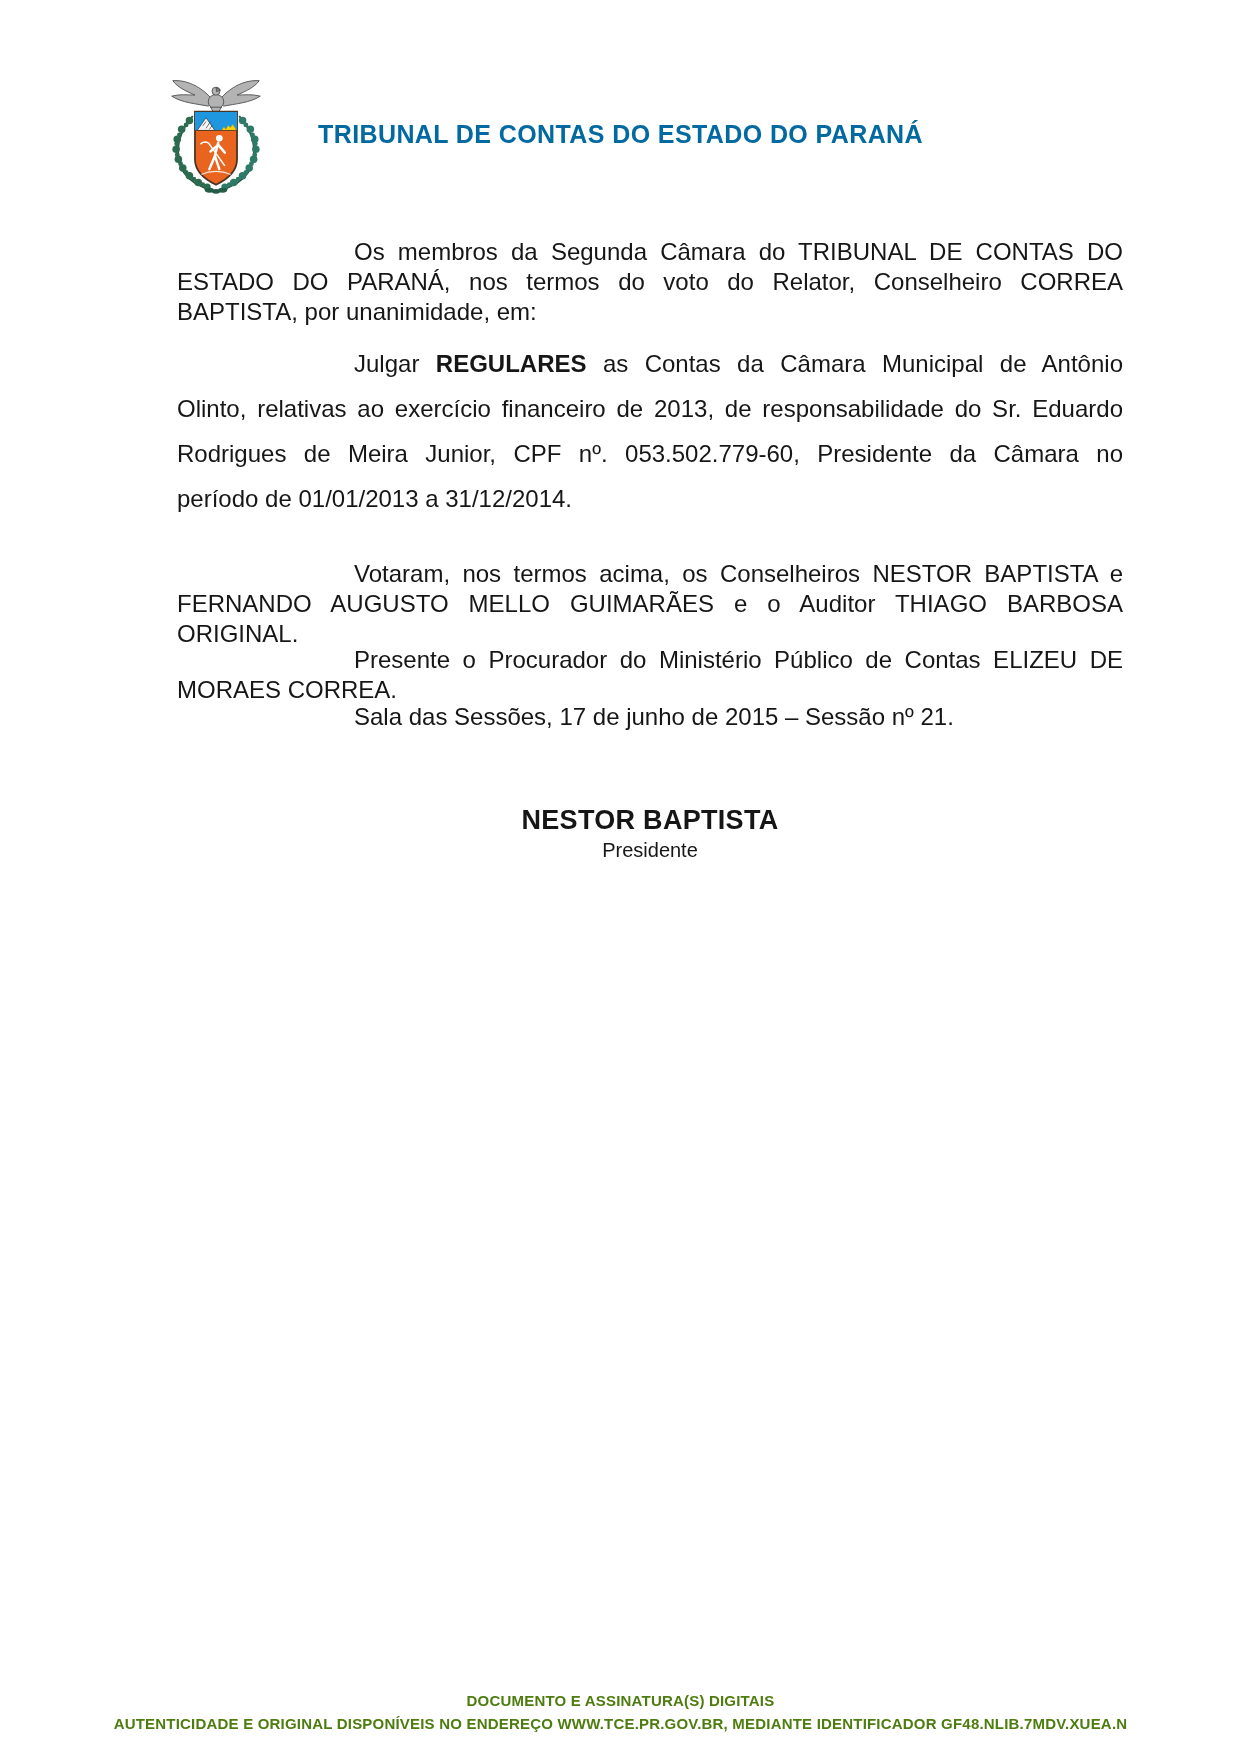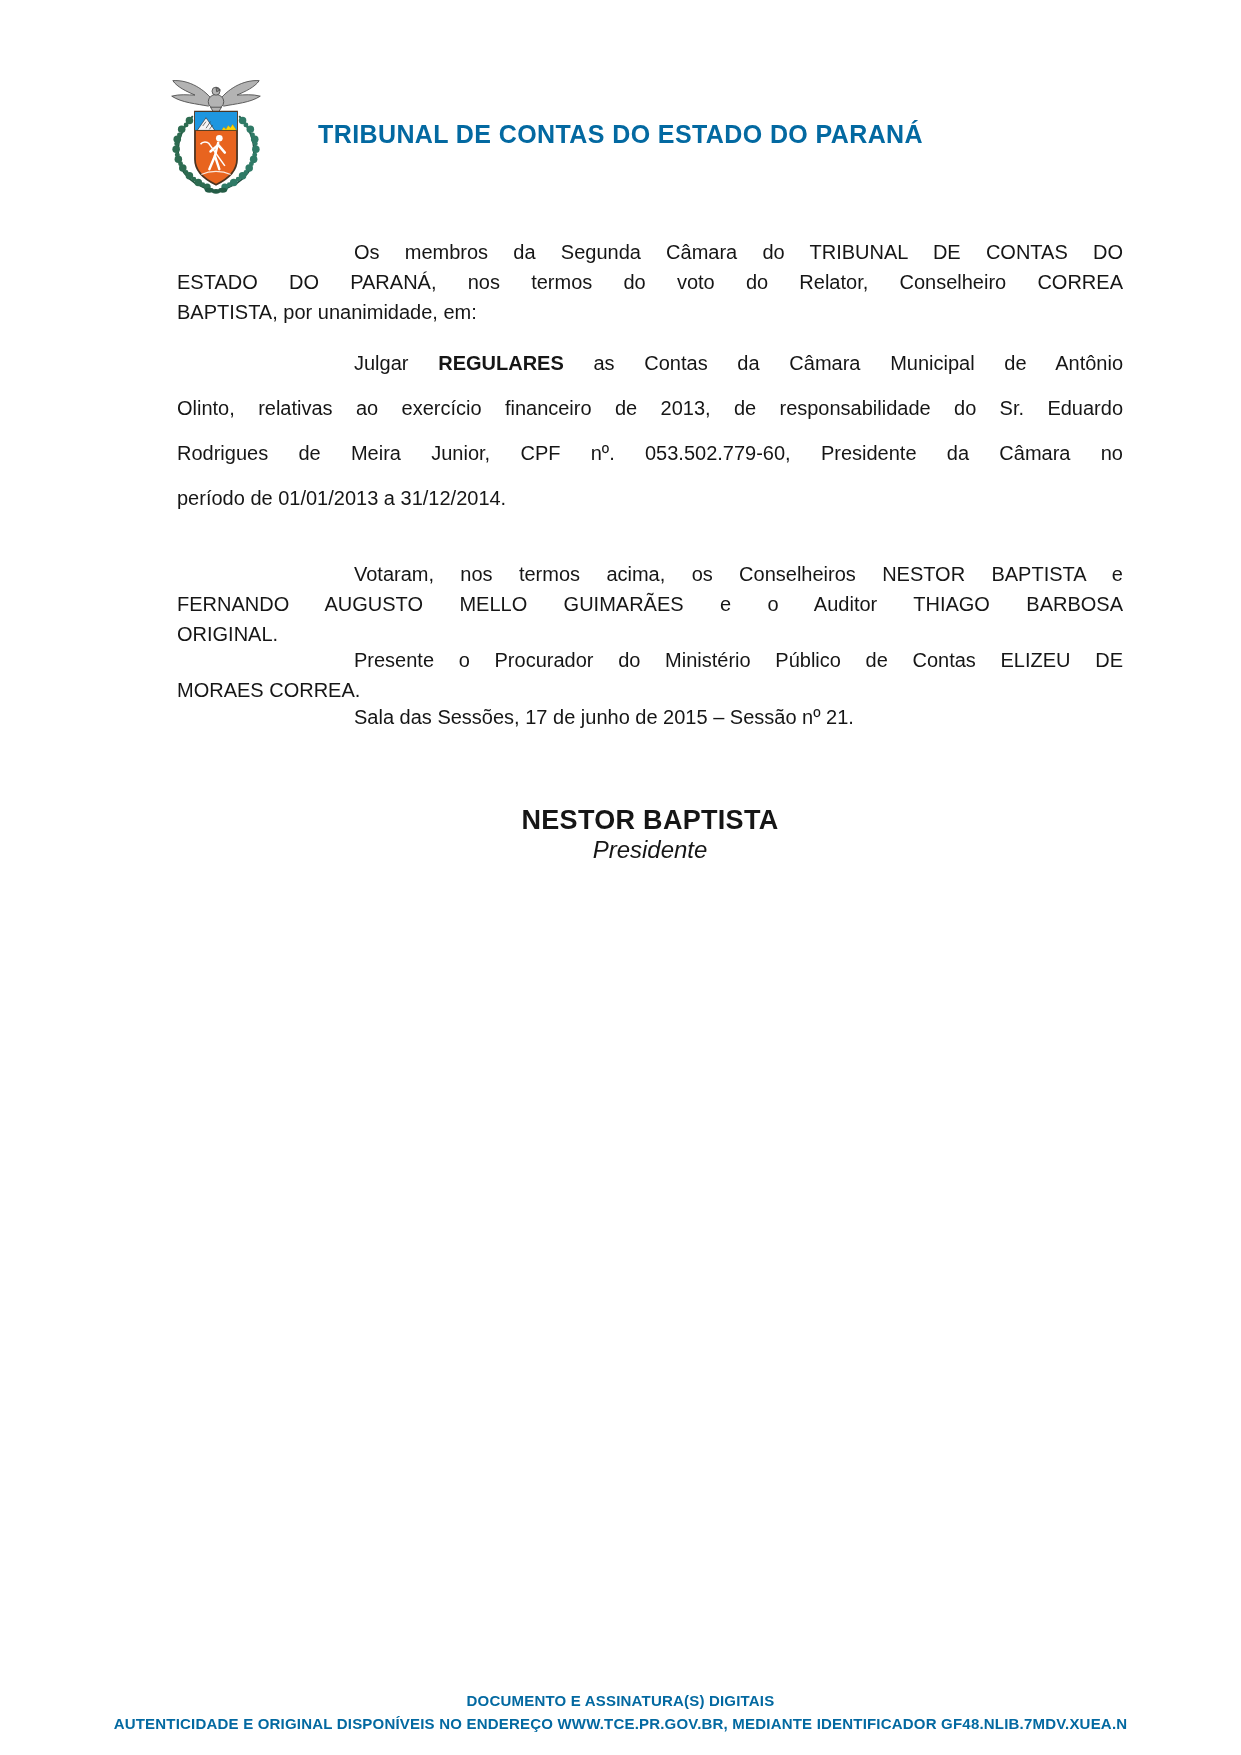--- a/index.html
+++ b/index.html
@@ -17,37 +17,37 @@
     position:absolute; left:158px; top:74px;
     width:116px; height:124px;
   }
   .doc-title {
     position:absolute; left:318px; top:120px;
     font-size:25px; font-weight:bold; letter-spacing:0.4px;
     color:#0369a1; white-space:nowrap;
   }
   
   .col { position:absolute; left:177px; width:946px; }
-  .line { font-size:20px; line-height:30px; white-space:normal; }
+  .line { font-size:24px; line-height:30px; white-space:normal; }
   .wide .line { line-height:45px; }
   .jl { text-align:justify; text-align-last:justify; }
   .ind { padding-left:177px; }
   #p1 { top:237px; }
   #p2 { top:341px; }
   #p3 { top:559px; }
   #p4 { top:645px; }
   #p5 { top:702px; }
   #sig { top:805px; text-align:center; }
   .sig-name { font-size:27px; font-weight:bold; line-height:30px; letter-spacing:0.3px; }
-  .sig-role { font-size:24px; line-height:30px;font-style:italic; }
+  .sig-role { font-size:20px; line-height:30px; }
   strong { font-weight:bold; }
   
   .footer {
     position:absolute; left:0; top:1689px; width:1241px;
-    text-align:center; color:#0369a1; font-weight:bold;
+    text-align:center; color:#4d7c0f; font-weight:bold;
     font-size:15px; line-height:23px; letter-spacing:0.2px;
     white-space:nowrap;
   }
 </style>
 </head>
 <body>
 
 <div class="page">
 
   <svg class="crest" viewBox="0 0 104 112" aria-hidden="true">

